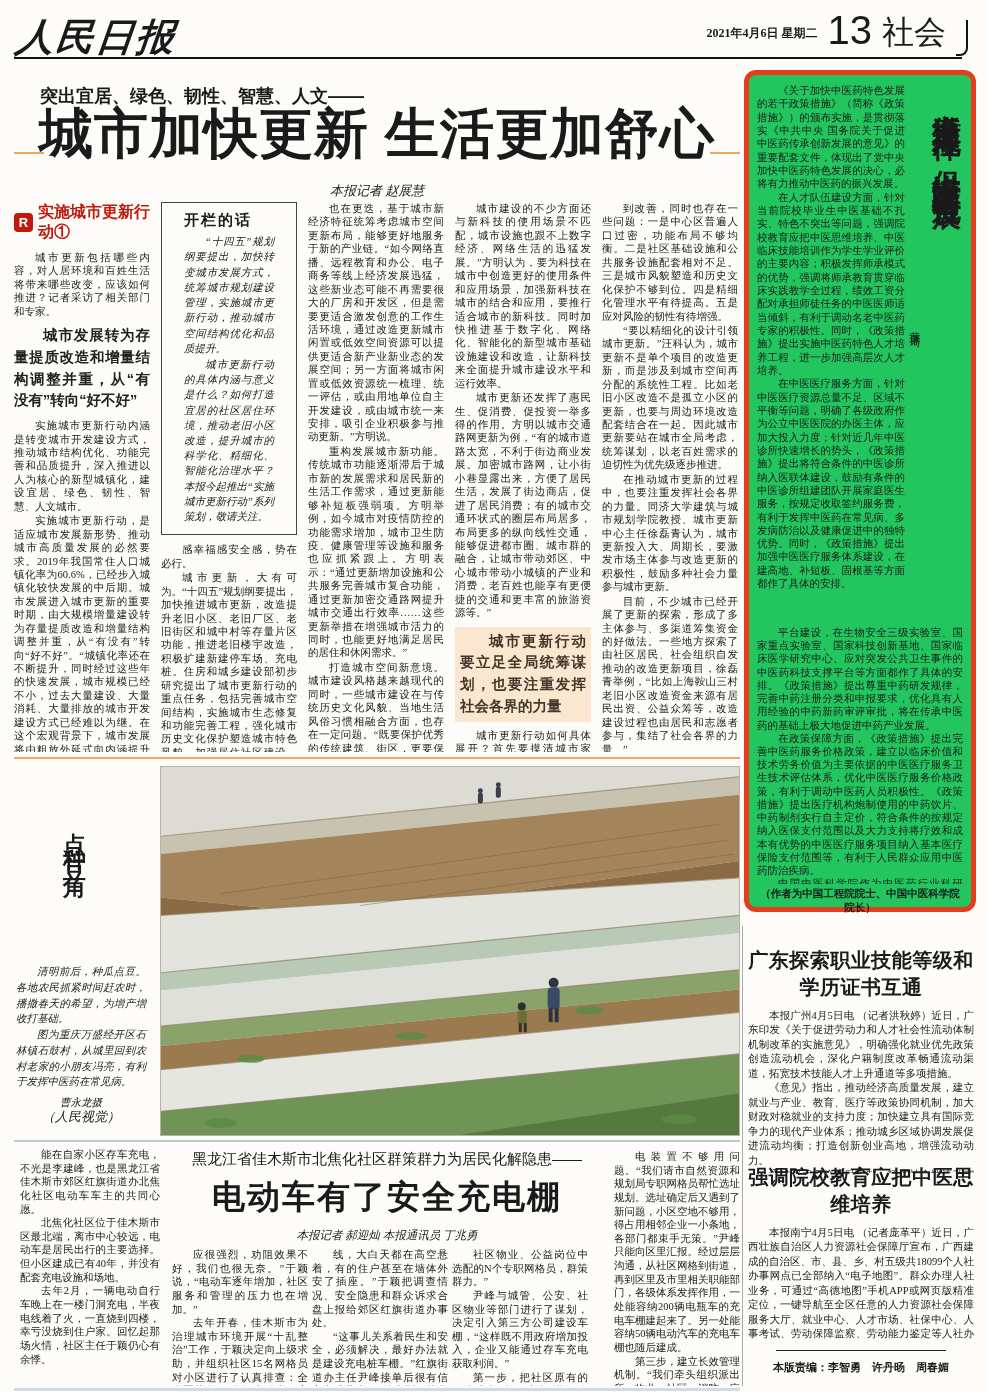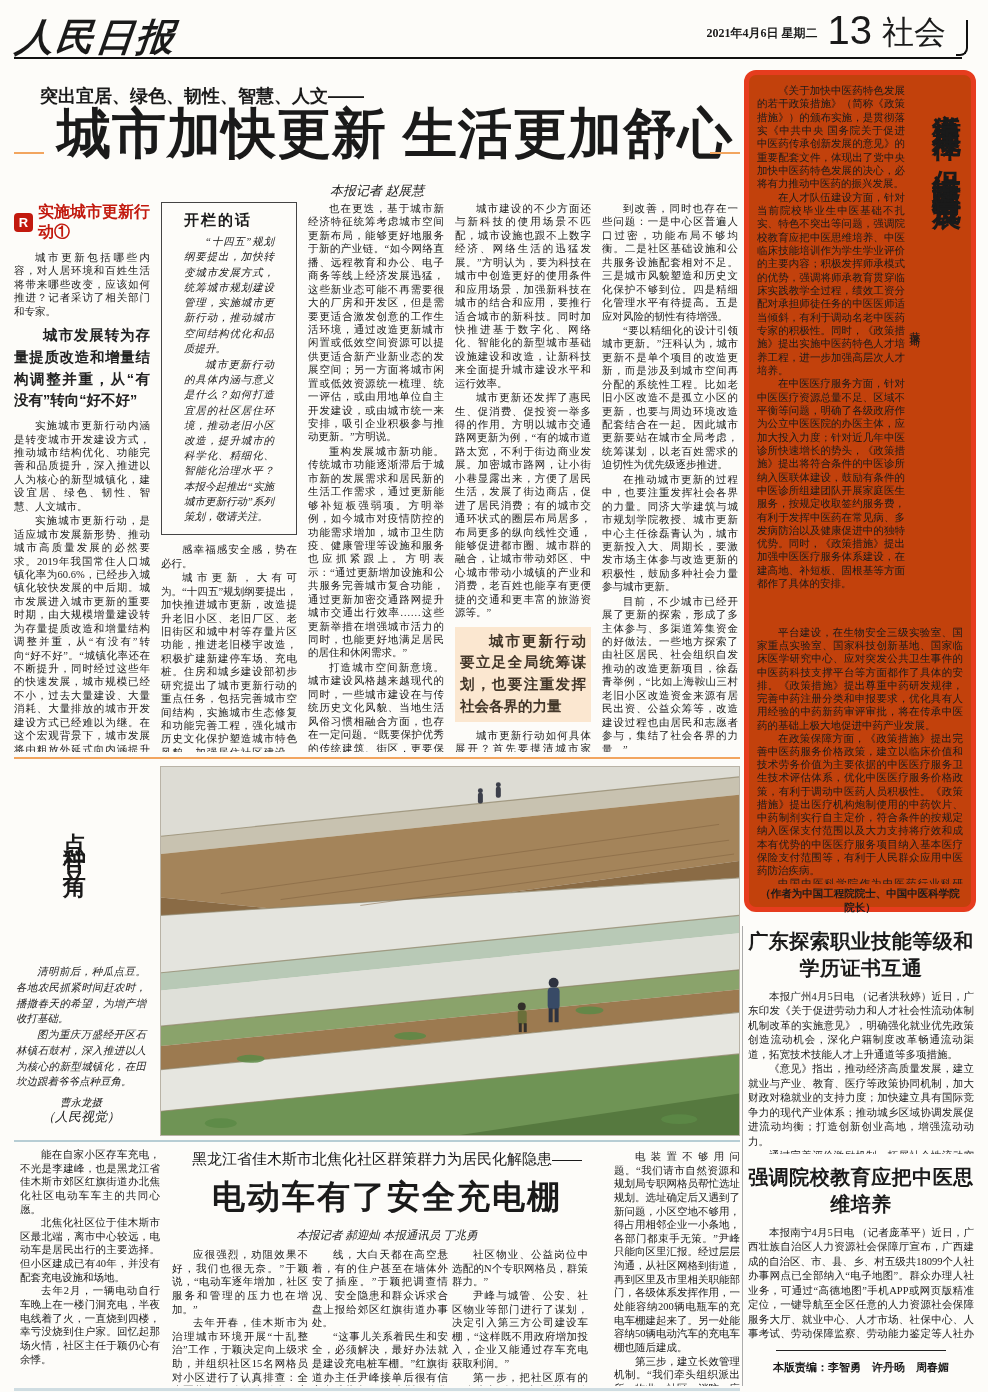--- a/index.html
+++ b/index.html
@@ -13,21 +13,21 @@
   #masthead{left:16px;top:12px;font-family:"DejaVu Serif",serif;font-weight:bold;
     font-style:italic;font-size:38px;letter-spacing:2px;transform:skewX(-6deg);}
   #header-right{right:20px;top:10px;display:flex;align-items:flex-end;gap:10px;}
   #header-date{font-size:12px;padding-bottom:8px;font-weight:bold;}
   #page-num{font-size:40px;font-family:"Liberation Sans",sans-serif;line-height:1;}
   #section-name{font-size:32px;font-weight:normal;font-family:"Liberation Sans",sans-serif;line-height:1.05;}
   #header-bracket{width:10px;height:34px;border-right:2.5px solid #111;border-bottom:2.5px solid #111;border-radius:0 0 8px 0;margin-bottom:-6px;}
   #header-rule{left:14px;top:57px;width:948px;height:2px;background:#111;}
   
   #kicker{left:40px;top:84px;font-size:18px;font-weight:bold;font-family:"Liberation Sans",sans-serif;}
-  #main-headline{left:32px;top:104px;width:726px;text-align:center;font-size:54px;font-weight:bold;
+  #main-headline{left:14px;top:104px;width:726px;text-align:center;font-size:54px;font-weight:bold;
     font-family:"Liberation Sans",sans-serif;letter-spacing:1px;line-height:1.1;}
   .headline-wing{top:152px;width:30px;height:2px;background:#f2a55f;}
   #main-byline{left:14px;top:182px;width:726px;text-align:center;font-size:13px;font-style:italic;}
   #cols-main{left:14px;top:202px;width:726px;height:550px;display:flex;gap:11px;overflow:hidden;}
   .col{width:136px;flex:none;font-size:10.5px;line-height:1.28;text-align:justify;overflow:hidden;}
   .col p{margin-bottom:1px;}
   .series-label{display:flex;align-items:center;gap:5px;color:#c2190e;font-family:"Liberation Sans",sans-serif;
     font-weight:bold;font-size:16px;margin-bottom:8px;}
   .series-badge{width:19px;height:19px;flex:none;background:#c2190e;color:#fff;border-radius:4px;
     text-align:center;font-size:13px;line-height:19px;font-family:"Liberation Sans",sans-serif;}
@@ -45,35 +45,35 @@
   #photo-title{position:absolute;left:46px;top:48px;writing-mode:vertical-rl;font-size:23px;font-weight:bold;
     font-family:"Liberation Sans",sans-serif;letter-spacing:14px;}
   #photo-caption-text{position:absolute;left:2px;bottom:46px;width:130px;font-size:10.5px;line-height:1.5;
     font-style:italic;text-align:justify;}
   #photo-credit{position:absolute;left:2px;bottom:26px;width:130px;text-align:center;font-size:10.5px;font-style:italic;}
   #photo-credit2{position:absolute;left:2px;bottom:10px;width:130px;text-align:center;font-size:13px;font-style:italic;}
   #photo-frame{position:absolute;left:146px;top:0;width:580px;height:370px;border:1px solid #b9b3a6;box-sizing:border-box;}
   #photo-frame svg{display:block;width:100%;height:100%;}
   
   #tcm-box{left:744px;top:70px;width:232px;height:842px;border:5px solid #e63c1e;border-radius:12px;
-    box-sizing:border-box;background:#c2410c;padding:9px 8px 6px;}
+    box-sizing:border-box;background:#22c55e;padding:9px 8px 6px;}
   #tcm-top{display:flex;height:538px;overflow:hidden;}
   #tcm-narrow{width:148px;flex:none;font-size:10.5px;line-height:1.27;text-align:justify;overflow:hidden;}
   #tcm-vtitle-zone{width:58px;flex:none;position:relative;}
   #tcm-vtitle{position:absolute;right:2px;top:6px;writing-mode:vertical-rl;font-size:29px;line-height:1;
     font-weight:bold;font-family:"Liberation Serif",serif;letter-spacing:4px;height:528px;}
   #tcm-author{position:absolute;left:2px;top:238px;writing-mode:vertical-rl;font-size:11px;letter-spacing:3px;}
   #tcm-wide{height:258px;overflow:hidden;font-size:10.5px;line-height:1.26;text-align:justify;margin-top:4px;}
   #tcm-sig{text-align:center;font-weight:bold;font-size:10.5px;margin-top:3px;text-indent:0;}
   
   .rail-article{left:748px;width:226px;}
   .rail-headline{font-size:20px;font-weight:bold;font-family:"Liberation Serif",serif;text-align:center;
     letter-spacing:0.5px;margin-bottom:8px;text-indent:0;}
   .rail-body{font-size:10.5px;line-height:1.38;text-align:justify;overflow:hidden;}
-  #gd-article{top:928px;height:226px;overflow:hidden;}
+  #gd-article{top:947px;height:226px;overflow:hidden;}
   #gx-article{top:1164px;height:178px;overflow:hidden;}
   #editors-rule{left:776px;top:1350px;width:170px;height:1px;background:#222;}
   #page-editors{left:748px;top:1360px;width:226px;text-align:center;font-size:11px;font-weight:bold;}
   #vrule-right{left:742px;top:926px;width:1px;height:460px;background:#aaa;}
   
   #blue-rule-1{left:14px;top:1140px;width:726px;height:2px;background:#b7cdd4;}
   #blue-rule-2{left:14px;top:1388px;width:726px;height:3px;background:#cfdde2;}
   #ebike-colA{left:20px;top:1148px;width:140px;height:238px;font-size:10.5px;line-height:1.3;text-align:justify;overflow:hidden;}
   #ebike-head{left:172px;top:1150px;width:430px;height:92px;}
   #ebike-kicker{font-size:15px;font-weight:normal;font-family:"Liberation Sans",sans-serif;text-indent:0;margin-left:20px;}
@@ -156,21 +156,21 @@
   </div>
 </div>
 
 <div class="abs" id="orange-rule-1"></div>
 
 <div class="abs" id="photo-region">
   <div id="photo-caption">
     <div id="photo-title">点种豆角</div>
     <div id="photo-caption-text">
         <p>清明前后，种瓜点豆。各地农民抓紧时间赶农时，播撒春天的希望，为增产增收打基础。</p>
-        <p>图为重庆万盛经开区石林镇石鼓村，深入推进以人为核心的新型城镇化，在田坎边跟着爷爷点种豆角。</p>
+        <p>图为重庆万盛经开区石林镇石鼓村，从城里回到农村老家的小朋友冯亮，有利于发挥中医药在常见病。</p>
       </div>
     <div id="photo-credit">曹永龙摄</div>
     <div id="photo-credit2">（人民视觉）</div>
   </div>
   <div id="photo-frame">
     <svg viewBox="0 0 580 372" preserveAspectRatio="none" aria-hidden="true">
       <rect x="0" y="0" width="580" height="372" fill="#e7e6e0"></rect>
 
       <polygon points="0,0 580,0 580,10 0,70" fill="#dddcd4"></polygon>
       <polygon points="0,70 580,10 580,28 0,88" fill="#c8c2b0"></polygon>

